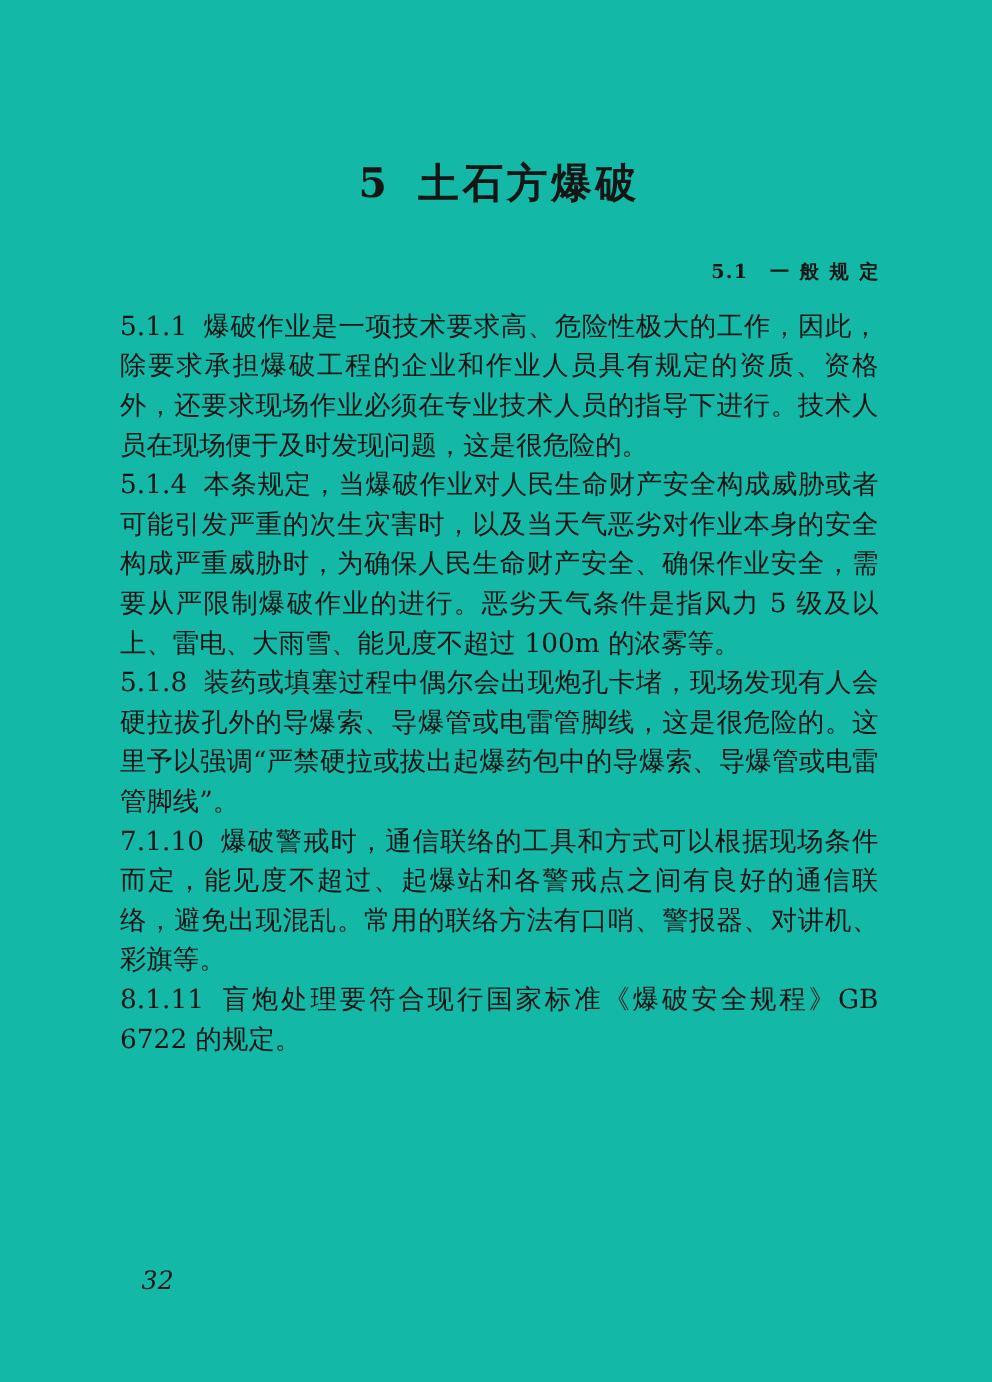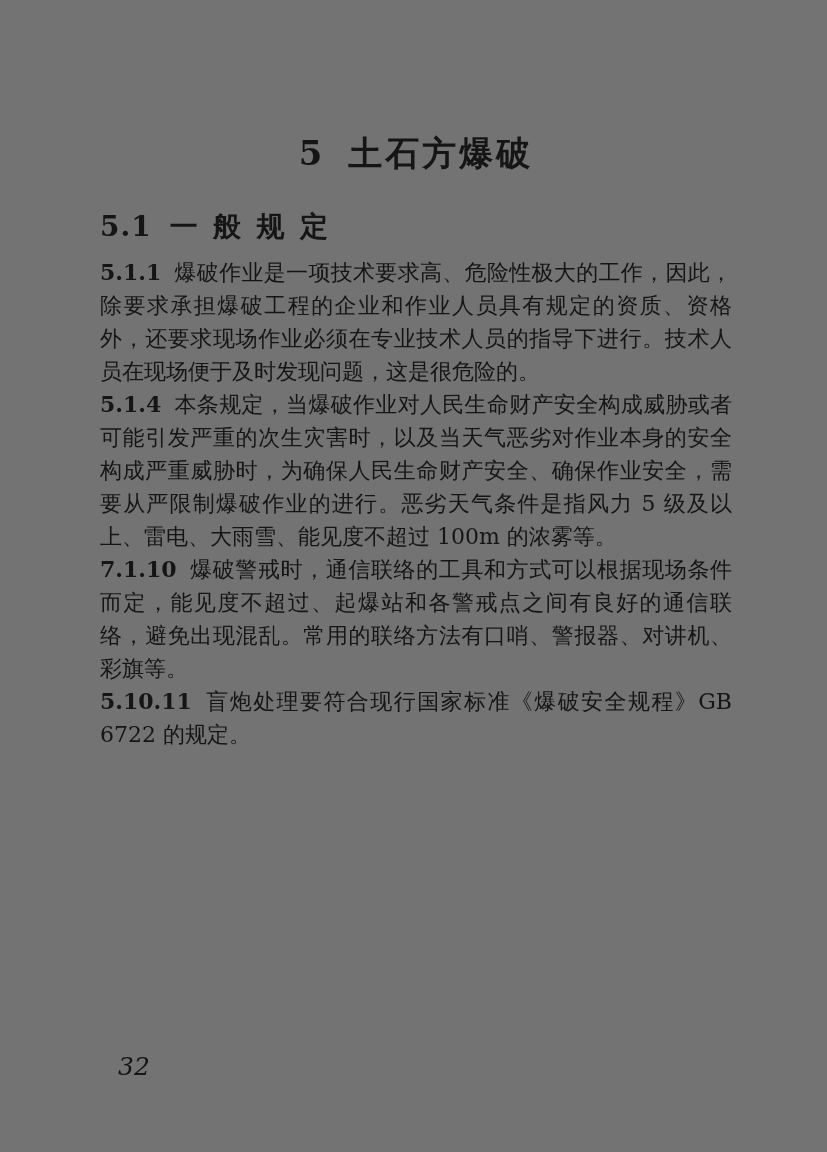--- a/index.html
+++ b/index.html
@@ -4,21 +4,21 @@
 <style>
   html, body {
     margin: 0;
     padding: 0;
     background: #ffffff;
   }
   .page {
     position: relative;
     width: 827px;
     height: 1152px;
-    background: #737373;
+    background: #14b8a6;
     font-family: "DejaVu Serif", "Liberation Serif", serif;
     color: #151515;
     overflow: hidden;
   }
   .content {
     position: absolute;
     left: 100px;
     top: 0;
     width: 632px;
   }
@@ -32,22 +32,22 @@
   }
   .chapter-title .chapter-num {
     margin-right: 26px;
   }
   .chapter-title .chapter-text {
     letter-spacing: 3px;
   }
   .section-title {
     margin: 0;
     margin-top: 40px;
-    text-align: left;
-    font-size: 28px;
+    text-align: right;
+    font-size: 16px;
     font-weight: bold;
     line-height: 28px;
   }
   .section-title .section-num {
     margin-right: 18px;
     letter-spacing: 1px;
   }
   .section-title .section-text {
     letter-spacing: 0.55em;
     margin-right: -0.55em;
@@ -55,28 +55,28 @@
   .paragraphs {
     margin-top: 15px;
   }
   .clause {
     margin: 0;
     font-size: 22px;
     line-height: 33px;
     text-align: justify;
   }
   .clause-num {
-    font-weight: bold;
+    font-weight: normal;
     margin-right: 13px;
   }
   .page-number {
     position: absolute;
     left: 118px;
     top: 1052px;
-    font-size: 25px;
+    font-size: 21px;
     font-style: italic;
     line-height: 30px;
   }
 </style>
 </head>
 <body>
 
 <div class="page">
   <div class="content">
 
@@ -84,23 +84,24 @@
 
     <h2 class="section-title"><span class="section-num">5.1</span><span class="section-text">一般规定</span></h2>
 
     <div class="paragraphs">
 
       <p class="clause"><b class="clause-num">5.1.1</b><span class="clause-text">爆破作业是一项技术要求高、危险性极大的工作，因此，除要求承担爆破工程的企业和作业人员具有规定的资质、资格外，还要求现场作业必须在专业技术人员的指导下进行。技术人员在现场便于及时发现问题，这是很危险的。</span></p>
 
 
       <p class="clause"><b class="clause-num">5.1.4</b><span class="clause-text">本条规定，当爆破作业对人民生命财产安全构成威胁或者可能引发严重的次生灾害时，以及当天气恶劣对作业本身的安全构成严重威胁时，为确保人民生命财产安全、确保作业安全，需要从严限制爆破作业的进行。恶劣天气条件是指风力 5 级及以上、雷电、大雨雪、能见度不超过 100m 的浓雾等。</span></p>
 
+      <p class="clause"><b class="clause-num">5.1.8</b><span class="clause-text">装药或填塞过程中偶尔会出现炮孔卡堵，现场发现有人会硬拉拔孔外的导爆索、导爆管或电雷管脚线，这是很危险的。这里予以强调“严禁硬拉或拔出起爆药包中的导爆索、导爆管或电雷管脚线”。</span></p>
 
 
       <p class="clause"><b class="clause-num">7.1.10</b><span class="clause-text">爆破警戒时，通信联络的工具和方式可以根据现场条件而定，能见度不超过、起爆站和各警戒点之间有良好的通信联络，避免出现混乱。常用的联络方法有口哨、警报器、对讲机、彩旗等。</span></p>
 
-      <p class="clause"><b class="clause-num">5.10.11</b><span class="clause-text">盲炮处理要符合现行国家标准《爆破安全规程》GB 6722 的规定。</span></p>
+      <p class="clause"><b class="clause-num">8.1.11</b><span class="clause-text">盲炮处理要符合现行国家标准《爆破安全规程》GB 6722 的规定。</span></p>
 
     </div>
   </div>
 
   <div class="page-number">32</div>
 </div>
 
 </body></html>

